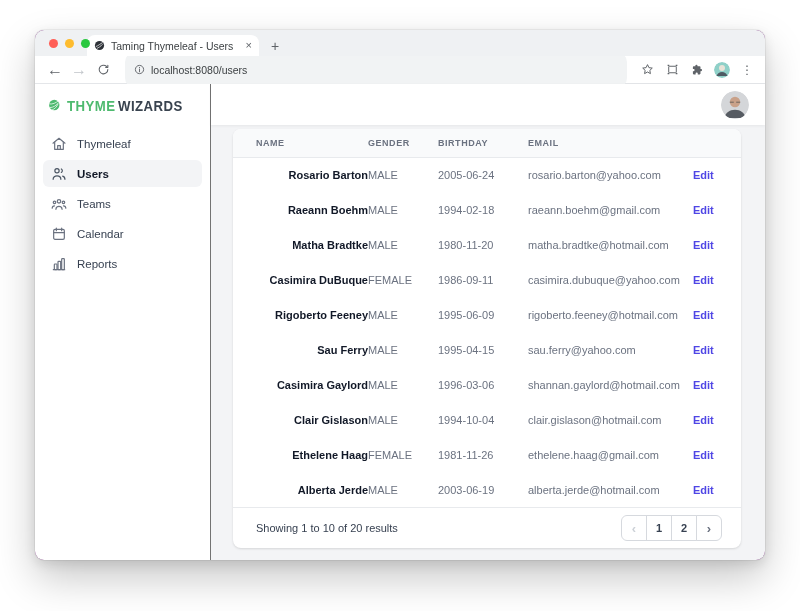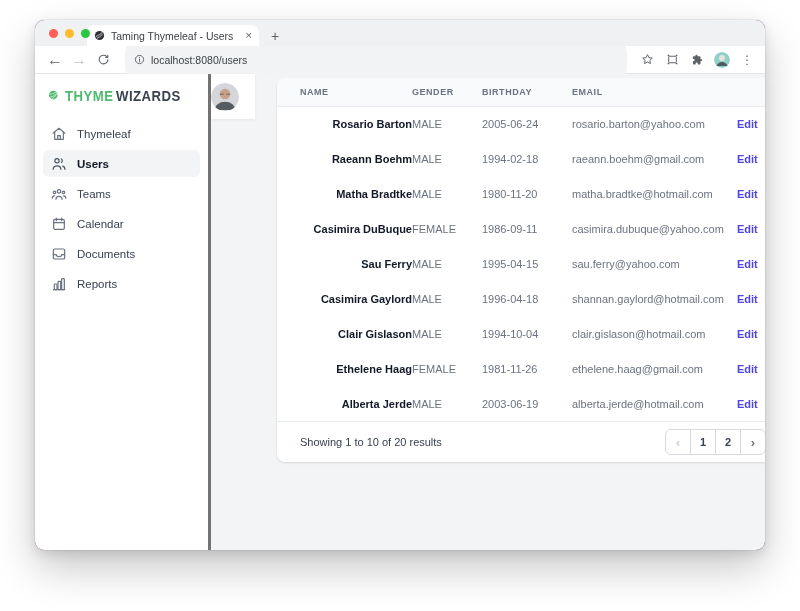--- a/index.html
+++ b/index.html
@@ -1,19 +1,19 @@
 <!DOCTYPE html>
 <html style="--color-accent: #4f46e5; --color-brand: #4eba6f;"><head>
 <meta charset="utf-8">
 <style>
   * { margin:0; padding:0; box-sizing:border-box; }
   html,body { width:800px; height:611px; background:#ffffff; font-family:"Liberation Sans", sans-serif; }
 
   .window {
-    position:absolute; left:35px; top:20px; width:730px; height:530px;
+    position:absolute; left:35px; top:30px; width:730px; height:530px;
     border-radius:9px; overflow:hidden; background:#701a75;
     box-shadow:0 0 0 1px rgba(0,0,0,0.05), 0 18px 40px rgba(0,0,0,0.22), 0 4px 12px rgba(0,0,0,0.10);
   }
 
   
   .tabstrip { height:26px; background:#eff1f3; display:flex; align-items:flex-end; position:relative; }
   .traffic { position:absolute; left:14px; top:9px; display:flex; gap:7px; }
   .light { width:9px; height:9px; border-radius:50%; }
   .light.red{background:#ff5f57;} .light.yellow{background:#febc2e;} .light.green{background:#2ac840;}
   .tab {
@@ -34,34 +34,34 @@
   }
   .url-text { font-size:10.5px; color:#3c4043; }
   .right-ics { display:flex; align-items:center; gap:9px; }
   .right-ics .nav-ic { width:16px; }
   .kebab { font-size:12px; color:#5f6368; letter-spacing:0; }
   .mini-avatar { width:16px; height:16px; border-radius:50%; overflow:hidden; flex:none; }
 
   
   .content { display:flex; height:476px; }
 
-  .sidebar { width:176px; background:#fff; border-right:3px solid #737373; flex:none; }
+  .sidebar { width:176px; background:#fff; border-right:1px solid #737373; flex:none; }
   .logo { display:flex; align-items:center; gap:6px; padding:11px 12px 9px 13px; }
   .logo-text { display:inline-block; transform:scaleX(0.88); transform-origin:left center; font-size:15px; font-weight:700; letter-spacing:0.5px; white-space:nowrap; }
   .logo-thyme { color:var(--color-brand, #4eba6f); }
   .logo-wizards { color:#39434f; margin-left:3px; }
   .nav { padding:6px 8px; }
   .nav-item { height:27px; margin-bottom:3px; border-radius:6px; display:flex; align-items:center; gap:10px; padding:0 8px; cursor:pointer; }
   .nav-item svg { width:16px; height:16px; color:#6b7280; flex:none; }
   .nav-label { font-size:11.5px; color:#374151; font-weight:500; }
   .nav-item.active { background:#f3f4f6; }
   .nav-item.active .nav-label { color:#111827; font-weight:600; }
   .nav-item.active svg { color:#4b5563; }
 
-  .main { flex:1; background:#f3f4f6; display:flex; flex-direction:row; min-width:0; }
+  .main { flex:1; background:#f3f4f6; display:flex; flex-direction:column; min-width:0; }
   .app-header { height:45px; background:#fff; box-shadow:0 1px 3px rgba(0,0,0,0.06); display:flex; align-items:center; justify-content:flex-end; padding-right:16px; position:relative; z-index:2; }
   .avatar { width:28px; height:28px; border-radius:50%; overflow:hidden; flex:none; }
 
   .body { flex:1; padding:4px 24px 12px 22px; }
   .card { background:#fff; border-radius:8px; box-shadow:0 1px 2px rgba(0,0,0,0.05), 0 1px 3px rgba(0,0,0,0.08); overflow:hidden; }
 
   table { width:100%; border-collapse:collapse; table-layout:fixed; }
   colgroup .c-name{width:135px;} colgroup .c-gender{width:70px;} colgroup .c-birthday{width:90px;} colgroup .c-email{width:165px;} colgroup .c-action{width:48px;}
   thead tr { background:#f9fafb; }
   th { height:28px; font-size:9px; font-weight:700; letter-spacing:0.06em; color:#6b7280; text-align:left; text-transform:uppercase; border-bottom:1px solid #e8eaed; }
@@ -194,27 +194,20 @@
         </div>
         <div class="nav-item">
           <svg viewBox="0 0 24 24" fill="none" stroke="currentColor" stroke-width="1.8" stroke-linecap="round" stroke-linejoin="round">
             <rect x="4" y="5" width="16" height="15" rx="2"></rect>
               <path d="M8 3v4M16 3v4M4 10h16"></path>
           </svg>
           <span class="nav-label">Calendar</span>
         </div>
         <div class="nav-item">
           <svg viewBox="0 0 24 24" fill="none" stroke="currentColor" stroke-width="1.8" stroke-linecap="round" stroke-linejoin="round">
-            <rect x="3.5" y="4.5" width="17" height="15" rx="2"></rect>
-            <path d="M3.5 13h4.5c0 1.7 1.8 2.8 4 2.8s4-1.1 4-2.8h4.5"></path>
-          </svg>
-          <span class="nav-label">Documents</span>
-        </div>
-        <div class="nav-item">
-          <svg viewBox="0 0 24 24" fill="none" stroke="currentColor" stroke-width="1.8" stroke-linecap="round" stroke-linejoin="round">
             <path d="M3.5 20.5h17"></path>
               <rect x="5" y="12" width="4" height="8.5" rx="1"></rect>
               <rect x="10.5" y="8" width="4" height="12.5" rx="1"></rect>
               <rect x="16" y="4" width="4" height="16.5" rx="1"></rect>
           </svg>
           <span class="nav-label">Reports</span>
         </div>
       </div>
     </div>
 
@@ -272,30 +265,37 @@
                 <td class="action"><a class="edit-link">Edit</a></td>
               </tr>
               <tr>
                 <td class="first name">Casimira DuBuque</td>
                 <td>FEMALE</td>
                 <td>1986-09-11</td>
                 <td>casimira.dubuque@yahoo.com</td>
                 <td class="action"><a class="edit-link">Edit</a></td>
               </tr>
               <tr>
+                <td class="first name">Rigoberto Feeney</td>
+                <td>MALE</td>
+                <td>1995-06-09</td>
+                <td>rigoberto.feeney@hotmail.com</td>
+                <td class="action"><a class="edit-link">Edit</a></td>
+              </tr>
+              <tr>
                 <td class="first name">Sau Ferry</td>
                 <td>MALE</td>
                 <td>1995-04-15</td>
                 <td>sau.ferry@yahoo.com</td>
                 <td class="action"><a class="edit-link">Edit</a></td>
               </tr>
               <tr>
                 <td class="first name">Casimira Gaylord</td>
                 <td>MALE</td>
-                <td>1996-04-18</td>
+                <td>1996-03-06</td>
                 <td>shannan.gaylord@hotmail.com</td>
                 <td class="action"><a class="edit-link">Edit</a></td>
               </tr>
               <tr>
                 <td class="first name">Clair Gislason</td>
                 <td>MALE</td>
                 <td>1994-10-04</td>
                 <td>clair.gislason@hotmail.com</td>
                 <td class="action"><a class="edit-link">Edit</a></td>
               </tr>

